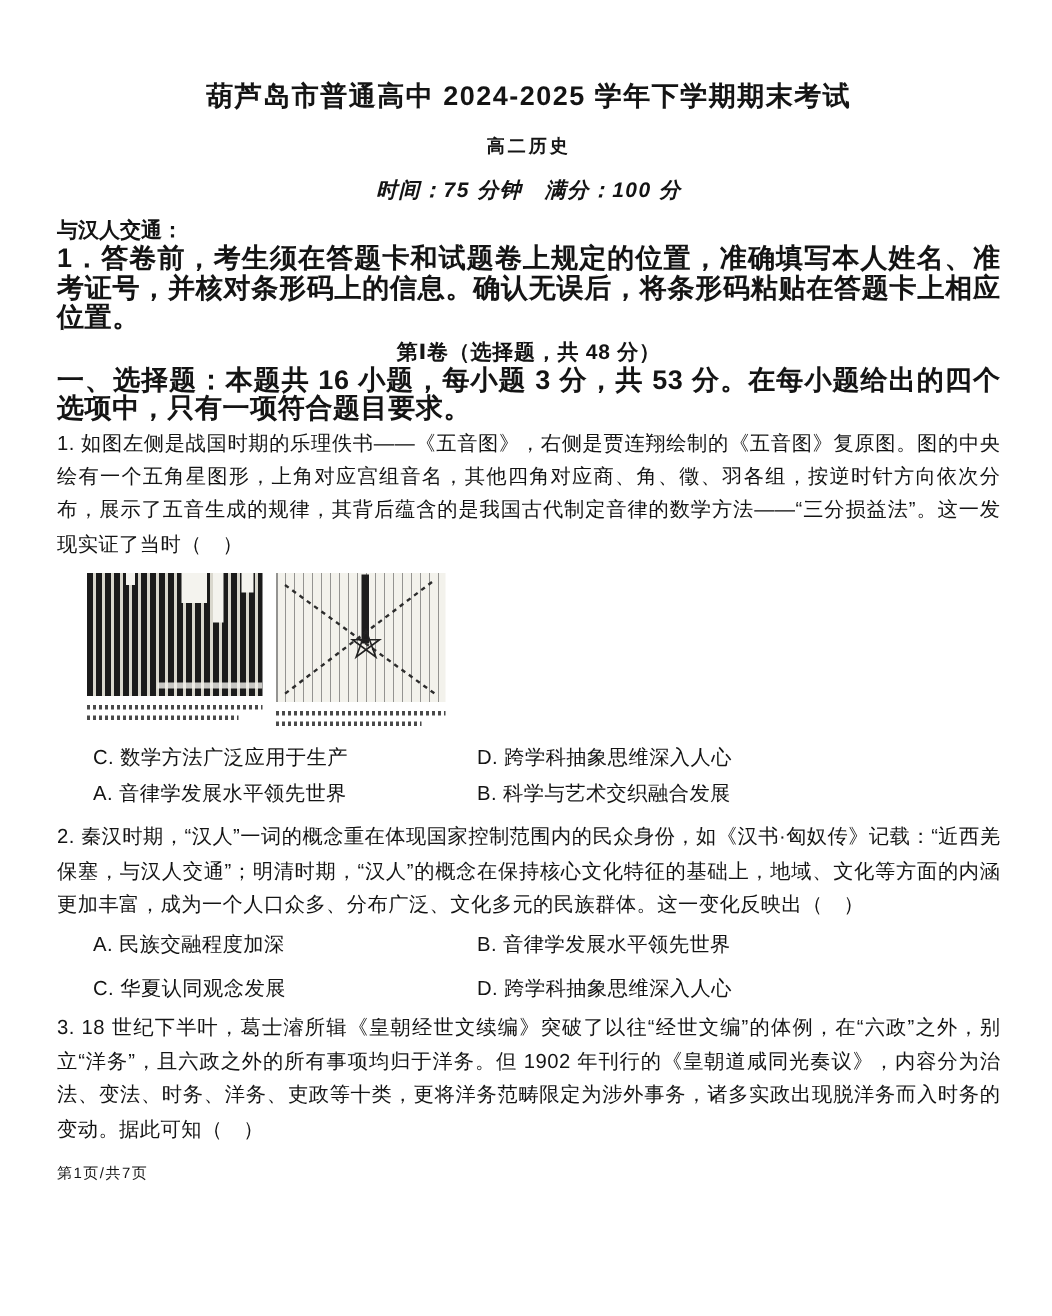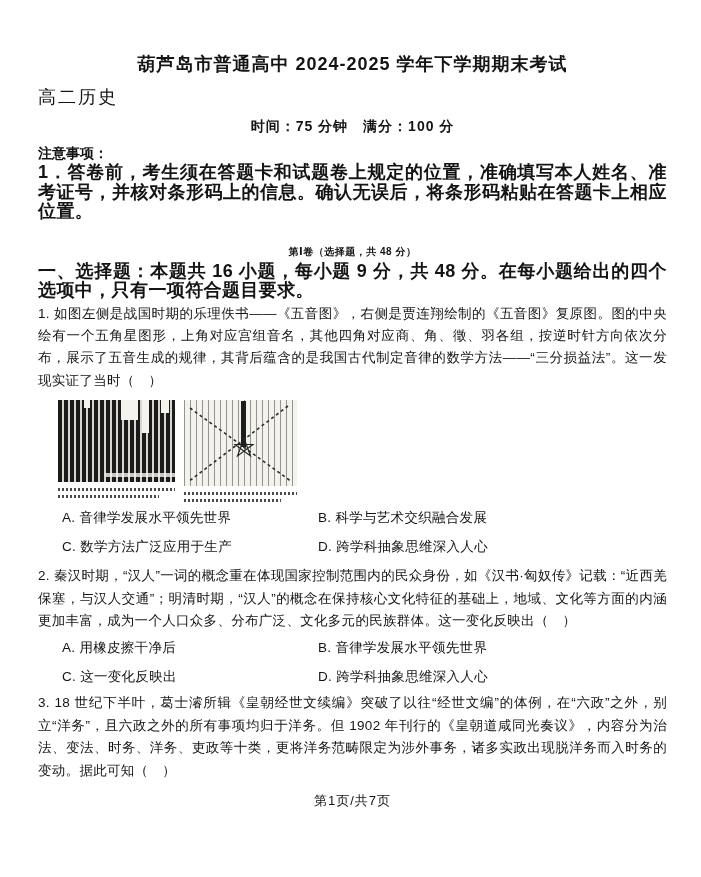--- a/index.html
+++ b/index.html
@@ -11,37 +11,37 @@
     font-family:"Liberation Sans","DejaVu Sans",sans-serif;
     box-sizing:border-box;
     padding:52px 34px 0 38px;
     overflow:hidden;
   }
   .title1{
     text-align:center;font-size:18px;font-weight:700;
     letter-spacing:1px;line-height:24px;
   }
   .title2{
-    text-align:left;font-size:18px;font-weight:400;
+    text-align:center;font-size:12px;font-weight:700;
     letter-spacing:2px;line-height:24px;margin-top:9px;
   }
   .meta{
     text-align:center;font-size:14px;font-weight:700;
-    line-height:20px;margin-top:7px;letter-spacing:1px;
+    line-height:20px;margin-top:7px;letter-spacing:1px;font-style:italic;
   }
   .notice-head{
     font-size:14px;font-weight:700;line-height:19px;margin-top:8px;
   }
   .notice{
     font-size:18px;font-weight:700;line-height:19.5px;
     margin:0;text-align:justify;letter-spacing:0.4px;
   }
   .section-title{
-    text-align:center;font-size:10px;font-weight:700;
-    line-height:20px;margin-top:20px;letter-spacing:0.5px;
+    text-align:center;font-size:14px;font-weight:700;
+    line-height:20px;margin-top:2px;letter-spacing:0.5px;
   }
   .stem{
     font-size:13.5px;font-weight:400;line-height:22.4px;
     margin:0;text-align:justify;letter-spacing:0.3px;
   }
   .stem.q1{margin-top:2px;}
   .stem.q2{margin-top:10px;}
   .stem.q3{margin-top:7px;}
   .figures{
     display:flex;gap:9px;margin:8px 0 5px 20px;
@@ -73,38 +73,38 @@
   .cap2{margin-top:4px;width:86%;}
   .opt-row{
     display:flex;margin-left:24px;font-size:13.5px;line-height:17px;
     letter-spacing:0.3px;
   }
   .opt-row .col1{width:256px;flex:none;}
   .opt-row .col2{flex:auto;}
   .opt-row.r1{margin-top:7px;}
   .opt-row.gap{margin-top:12px;}
   .footer{
-    text-align:center;font-size:13px;line-height:18px;margin-top:10px;
+    font-size:10px;line-height:18px;margin-top:10px;
     letter-spacing:1px;
   }
 </style>
 </head>
 <body>
 
 <div class="page">
 
   <div class="title1">葫芦岛市普通高中 2024-2025 学年下学期期末考试</div>
   <div class="title2">高二历史</div>
   <div class="meta">时间：75 分钟　满分：100 分</div>
 
-  <div class="notice-head">注意事项：</div>
+  <div class="notice-head">与汉人交通：</div>
   <p class="notice">1．答卷前，考生须在答题卡和试题卷上规定的位置，准确填写本人姓名、准考证号，并核对条形码上的信息。确认无误后，将条形码粘贴在答题卡上相应位置。</p>
 
   <div class="section-title">第Ⅰ卷（选择题，共 48 分）</div>
-  <p class="notice">一、选择题：本题共 16 小题，每小题 9 分，共 48 分。在每小题给出的四个选项中，只有一项符合题目要求。</p>
+  <p class="notice">一、选择题：本题共 16 小题，每小题 3 分，共 53 分。在每小题给出的四个选项中，只有一项符合题目要求。</p>
 
   <p class="stem q1">1. 如图左侧是战国时期的乐理佚书——《五音图》，右侧是贾连翔绘制的《五音图》复原图。图的中央绘有一个五角星图形，上角对应宫组音名，其他四角对应商、角、徵、羽各组，按逆时针方向依次分布，展示了五音生成的规律，其背后蕴含的是我国古代制定音律的数学方法——“三分损益法”。这一发现实证了当时（　）</p>
 
   <div class="figures">
     <div class="fig">
       <div class="photo">
         <div class="gap g1"></div>
         <div class="gap g2"></div>
         <div class="gap g3"></div>
         <div class="gap g4"></div>
@@ -120,37 +120,37 @@
           <line x1="6" y1="8" x2="108" y2="82" stroke="#2c2c2c" stroke-width="1.6" stroke-dasharray="3 3"></line>
           <line x1="104" y1="6" x2="4" y2="82" stroke="#2c2c2c" stroke-width="1.6" stroke-dasharray="3 3"></line>
           <polygon points="60,38 66.5,56 51,44.5 69,44.5 53.5,56" fill="none" stroke="#222" stroke-width="1.1"></polygon>
         </svg>
       </div>
       <div class="cap1"></div>
       <div class="cap2"></div>
     </div>
   </div>
 
+  <div class="opt-row gap">
+    <span class="col1">C. 数学方法广泛应用于生产</span>
+    <span class="col2">D. 跨学科抽象思维深入人心</span>
+  </div>
   <div class="opt-row r1">
     <span class="col1">A. 音律学发展水平领先世界</span>
     <span class="col2">B. 科学与艺术交织融合发展</span>
-  </div>
-  <div class="opt-row gap">
-    <span class="col1">C. 数学方法广泛应用于生产</span>
-    <span class="col2">D. 跨学科抽象思维深入人心</span>
   </div>
 
   <p class="stem q2">2. 秦汉时期，“汉人”一词的概念重在体现国家控制范围内的民众身份，如《汉书·匈奴传》记载：“近西羌保塞，与汉人交通”；明清时期，“汉人”的概念在保持核心文化特征的基础上，地域、文化等方面的内涵更加丰富，成为一个人口众多、分布广泛、文化多元的民族群体。这一变化反映出（　）</p>
 
   <div class="opt-row r1">
-    <span class="col1">A. 用橡皮擦干净后</span>
+    <span class="col1">A. 民族交融程度加深</span>
     <span class="col2">B. 音律学发展水平领先世界</span>
   </div>
   <div class="opt-row gap">
-    <span class="col1">C. 这一变化反映出</span>
+    <span class="col1">C. 华夏认同观念发展</span>
     <span class="col2">D. 跨学科抽象思维深入人心</span>
   </div>
 
   <p class="stem q3">3. 18 世纪下半叶，葛士濬所辑《皇朝经世文续编》突破了以往“经世文编”的体例，在“六政”之外，别立“洋务”，且六政之外的所有事项均归于洋务。但 1902 年刊行的《皇朝道咸同光奏议》，内容分为治法、变法、时务、洋务、吏政等十类，更将洋务范畴限定为涉外事务，诸多实政出现脱洋务而入时务的变动。据此可知（　）</p>
 
   <div class="footer">第1页/共7页</div>
 
 </div>
 
 </body></html>

